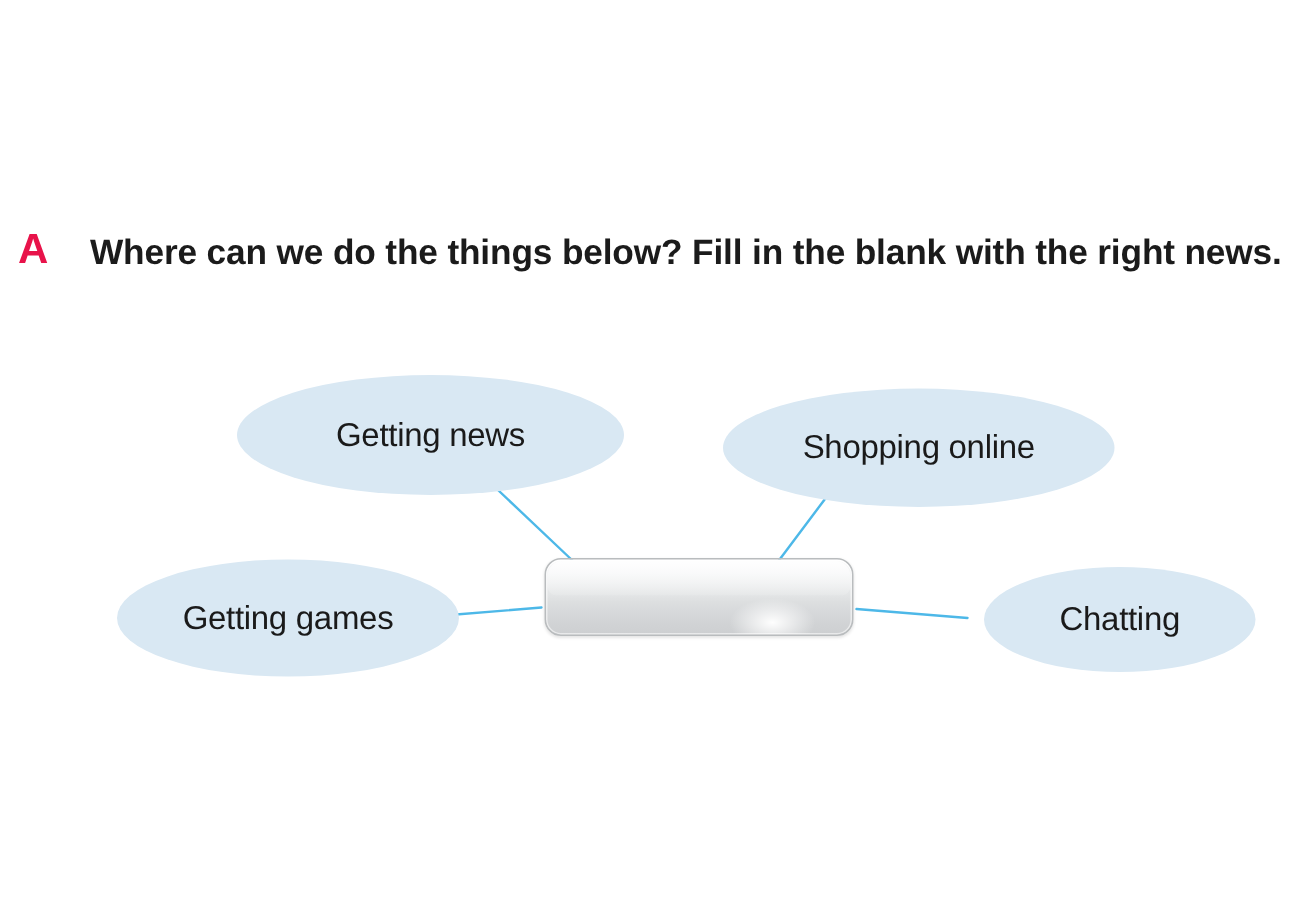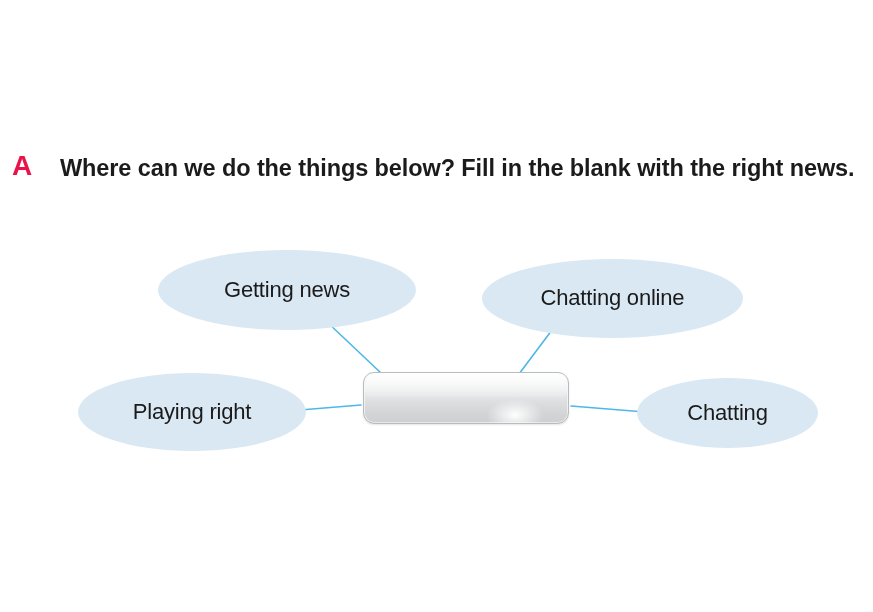--- a/index.html
+++ b/index.html
@@ -75,21 +75,21 @@
     font-size: 22px;
     color: #1a1a1a;
     line-height: 1.1;
     letter-spacing: -0.2px;
     white-space: nowrap;
   }
 
   #node-getting-news   { left: 158px; top: 250px; width: 258px; height: 80px; }
   #node-shopping-online{ left: 482px; top: 259px; width: 261px; height: 79px; }
   #node-playing-games  { left: 78px;  top: 373px; width: 228px; height: 78px; }
-  #node-chatting       { left: 637px; top: 378px; width: 181px; height: 70px; }
+  #node-chatting       { left: 656px; top: 378px; width: 181px; height: 70px; }
 
   
   #answer-box {
     position: absolute;
     left: 363px;
     top: 372px;
     width: 206px;
     height: 52px;
     border-radius: 11px;
     background:
@@ -145,25 +145,25 @@
       <line x1="300" y1="410" x2="361" y2="405"></line>
       <line x1="571" y1="406" x2="645" y2="412"></line>
     </g>
   </svg>
 
   <div class="node-ellipse" id="node-getting-news">
     <span class="node-label">Getting news</span>
   </div>
 
   <div class="node-ellipse" id="node-shopping-online">
-    <span class="node-label">Chatting online</span>
+    <span class="node-label">Shopping online</span>
   </div>
 
   <div class="node-ellipse" id="node-playing-games">
-    <span class="node-label">Playing right</span>
+    <span class="node-label">Getting games</span>
   </div>
 
   <div class="node-ellipse" id="node-chatting">
     <span class="node-label">Chatting</span>
   </div>
 
   <div id="answer-box">
     <div id="answer-box-gloss"></div>
     <div id="answer-box-value"></div>
   </div>

